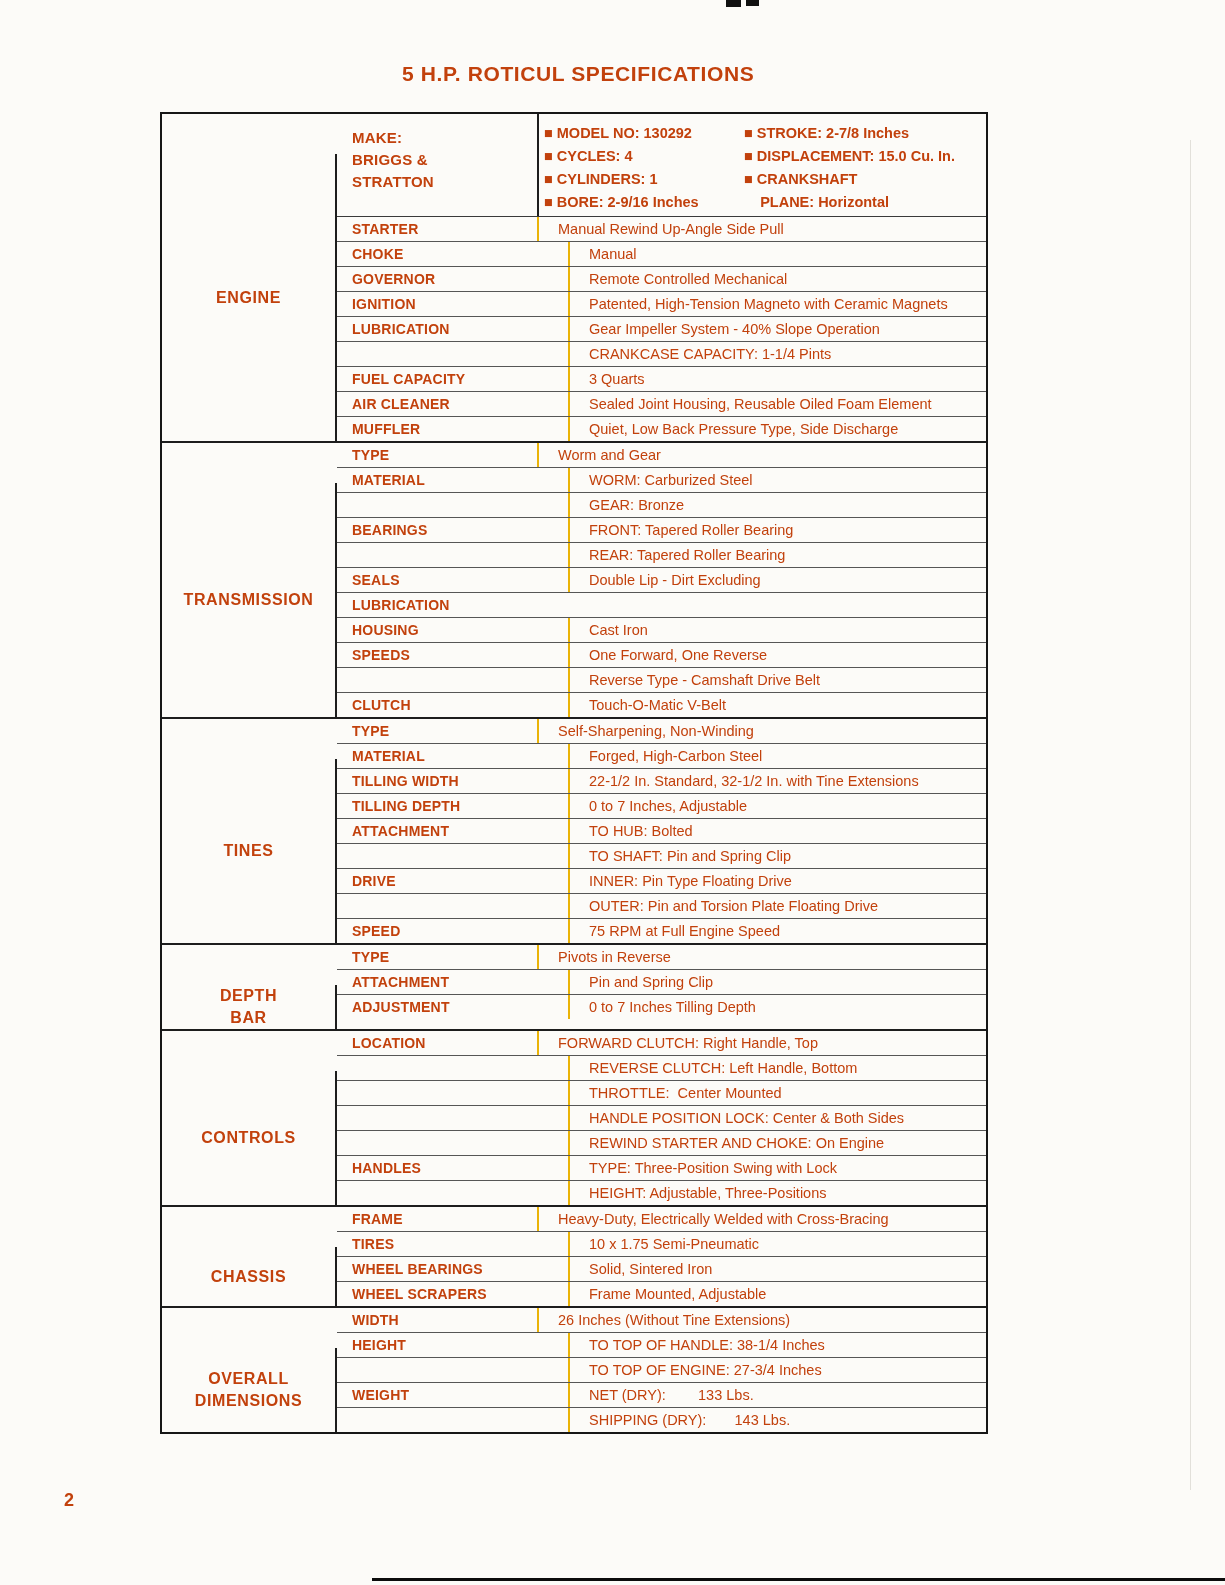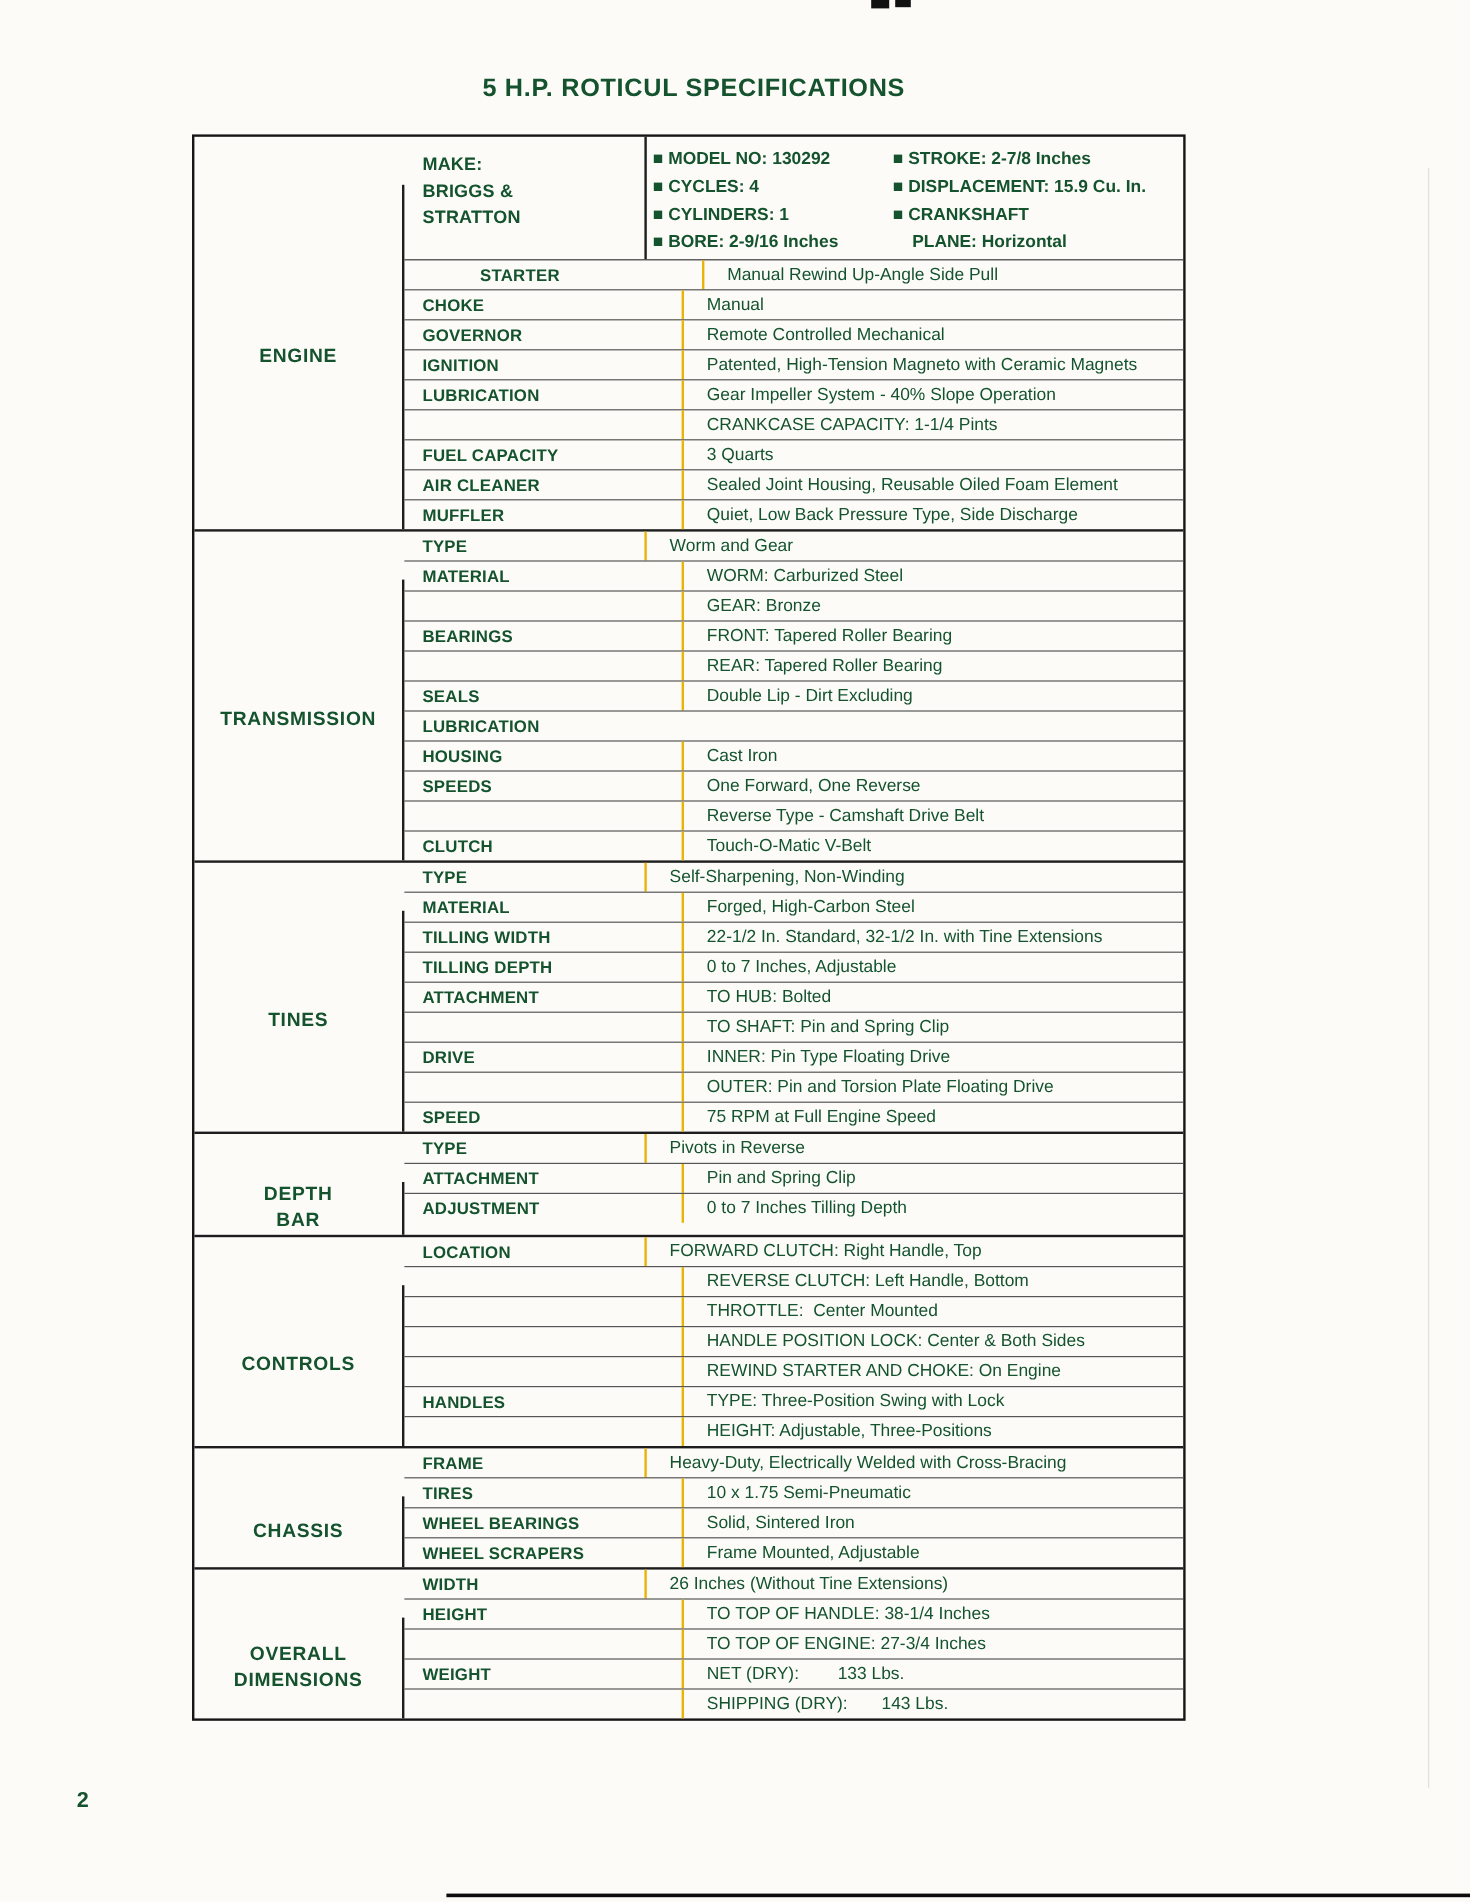--- a/index.html
+++ b/index.html
@@ -2,21 +2,21 @@
 <html><head>
 <meta charset="utf-8">
 <style>
   html, body { margin: 0; padding: 0; background: #d9d9d9; }
   .page {
     position: relative;
     width: 1225px;
     height: 1585px;
     background: #fcfbf8;
     font-family: "Liberation Sans", sans-serif;
-    color: #14532d;
+    color: #c2410c;
     overflow: hidden;
   }
   .page-title {
     position: absolute;
     left: 402px;
     top: 62px;
     margin: 0;
     font-size: 21px;
     font-weight: 700;
     letter-spacing: .6px;
@@ -43,21 +43,21 @@
     font-size: 16px;
     letter-spacing: .6px;
     line-height: 22px;
     text-align: center;
     margin-top: 40px;
   }
   .rows { flex: 1; min-width: 0; display: flex; flex-direction: column; }
   .row { display: flex; align-items: stretch; height: 24px; }
   .row + .row { border-top: 1px solid #565656; gap: 31px; }
   .engine-header { display: flex; height: 102px; box-sizing: border-box; }
-  .engine-header + .row { border-top: 1px solid #3a3a3a; padding-left: 48px; }
+  .engine-header + .row { border-top: 1px solid #3a3a3a; }
   .label {
     flex: 0 0 200px;
     width: 200px;
     box-sizing: border-box;
     padding-left: 15px;
     font-weight: 700;
     font-size: 14px;
     letter-spacing: .2px;
     white-space: pre-wrap;
     overflow: hidden;
@@ -127,21 +127,21 @@
         </div>
         <div class="rows">
           <div class="engine-header">
             <div class="make-cell">
               <div class="make-line">MAKE:</div>
               <div class="make-line">BRIGGS &amp;</div>
               <div class="make-line">STRATTON</div>
             </div>
             <div class="engine-specs">
               <div class="spec-col col1"><div class="spec-line">■ MODEL NO: 130292</div><div class="spec-line">■ CYCLES: 4</div><div class="spec-line">■ CYLINDERS: 1</div><div class="spec-line">■ BORE: 2-9/16 Inches</div></div>
-              <div class="spec-col col2"><div class="spec-line">■ STROKE: 2-7/8 Inches</div><div class="spec-line">■ DISPLACEMENT: 15.9 Cu. In.</div><div class="spec-line">■ CRANKSHAFT</div><div class="spec-line">    PLANE: Horizontal</div></div>
+              <div class="spec-col col2"><div class="spec-line">■ STROKE: 2-7/8 Inches</div><div class="spec-line">■ DISPLACEMENT: 15.0 Cu. In.</div><div class="spec-line">■ CRANKSHAFT</div><div class="spec-line">    PLANE: Horizontal</div></div>
             </div>
           </div>
           <div class="row">
             <div class="label">STARTER</div>
             <div class="value">Manual Rewind Up-Angle Side Pull</div>
           </div>
           <div class="row">
             <div class="label">CHOKE</div>
             <div class="value">Manual</div>
           </div>

